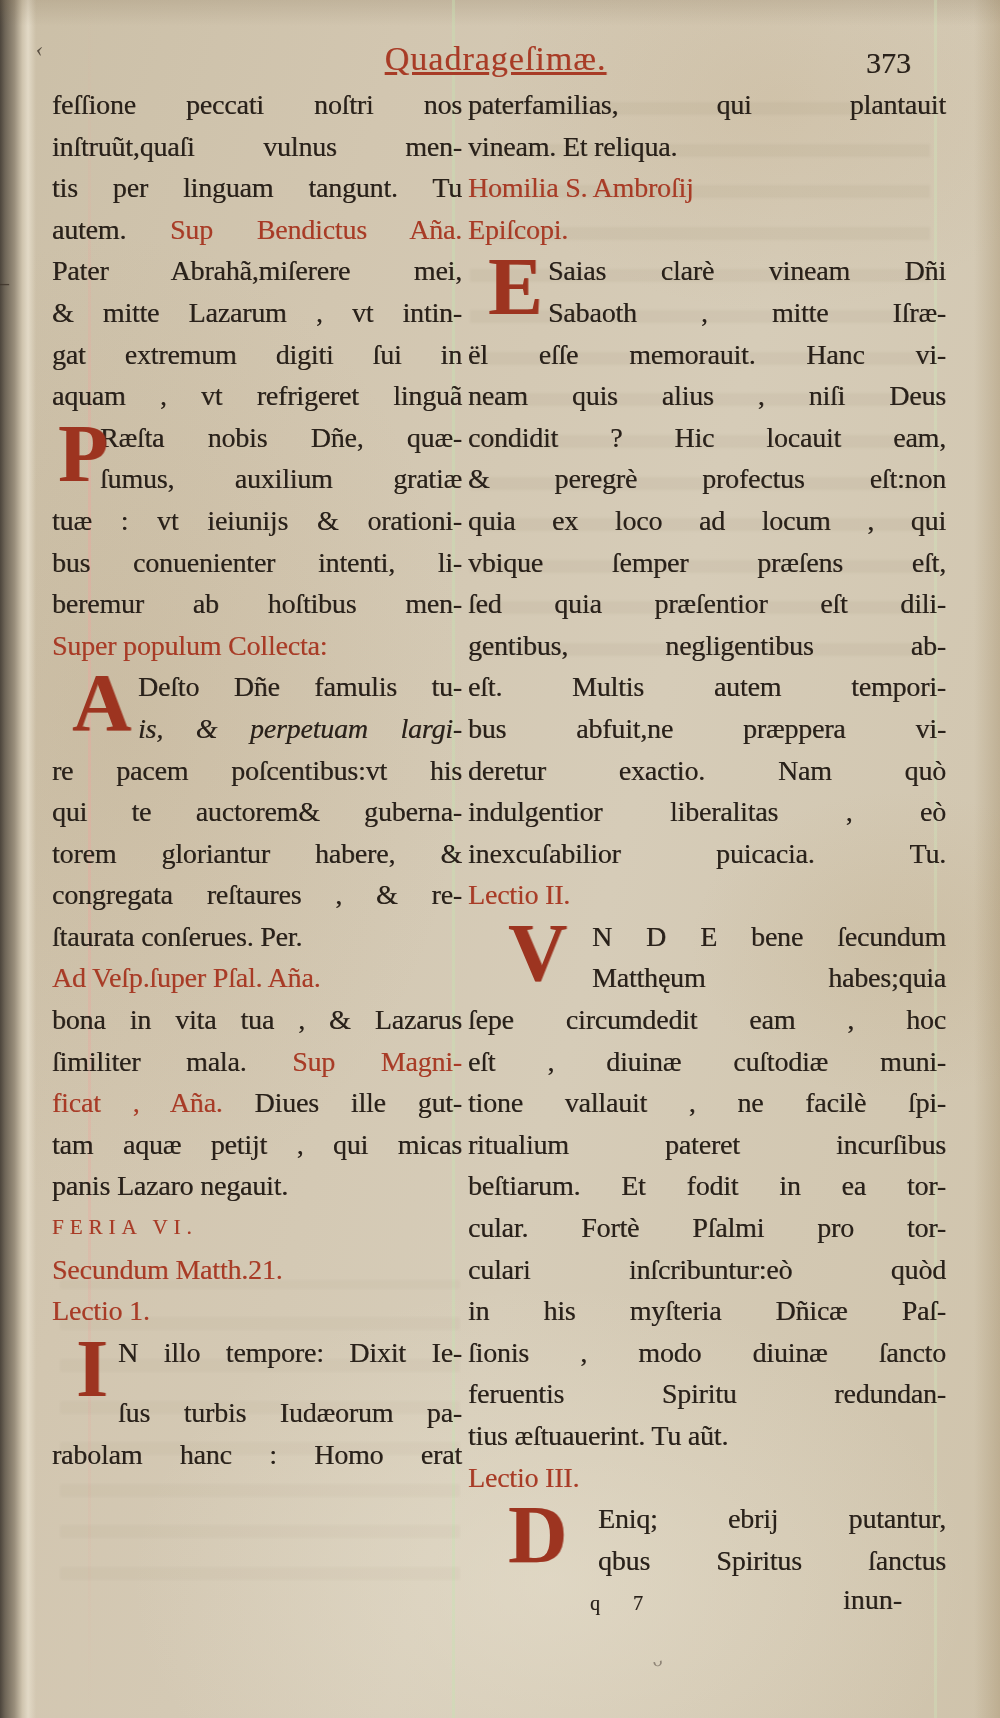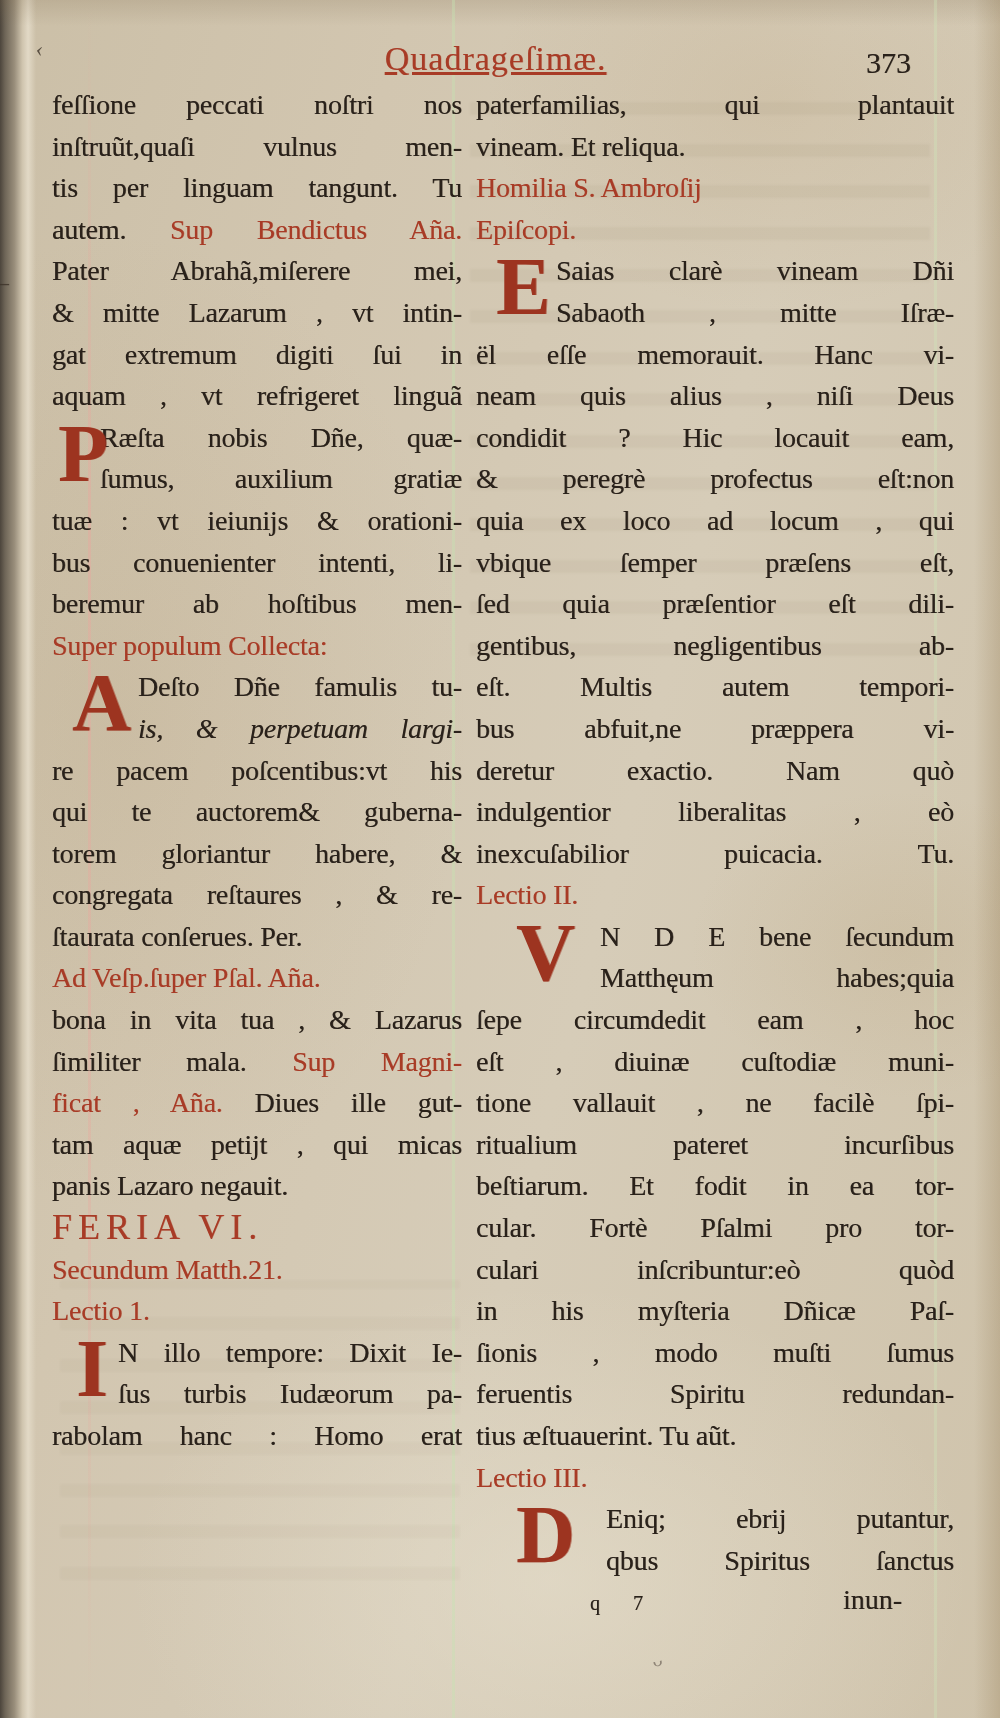--- a/index.html
+++ b/index.html
@@ -33,25 +33,25 @@
 
   .ink{color:#29211a;text-shadow:0.4px 0 0 rgba(41,33,26,0.55);}
   .red{color:#a83b26;text-shadow:0.4px 0 0 rgba(168,59,38,0.45);}
 
   .header-title{position:absolute;top:40px;left:50%;transform:translateX(-52%);
     font-size:34px;letter-spacing:1px;text-decoration:underline;}
   .page-number{position:absolute;top:46px;left:866px;font-size:30px;}
 
   .col{position:absolute;top:84px;}
   .col.left{left:52px;width:410px;}
-  .col.right{left:468px;width:478px;margin-left:8px;}
+  .col.right{left:468px;width:478px;}
   .line{position:relative;height:41.6px;line-height:41.6px;font-size:28px;letter-spacing:-0.2px;}
   .line.j{text-align:justify;text-align-last:justify;}
   .line.c{text-align:left;}
-  .line.feria{font-size:36px;letter-spacing:6px;}
+  .line.feria{font-size:21px;letter-spacing:6px;}
   .drop{position:absolute;top:-2px;font-size:82px;line-height:78px;font-weight:bold;
     color:#9d3420;text-shadow:1px 0 0 rgba(157,52,32,0.5);z-index:2;}
 
   .sig{position:absolute;left:590px;top:1592px;font-size:20px;word-spacing:28px;}
   .catchword{position:absolute;left:843px;top:1584px;font-size:28px;}
 
   .margin-mark{position:absolute;color:rgba(60,50,40,0.8);font-size:22px;}
   .mm1{left:36px;top:36px;transform:rotate(8deg);}
   .mm2{left:-6px;top:152px;}
   .mm3{left:-4px;top:268px;font-size:26px;}
@@ -98,21 +98,21 @@
       <div class="line c"><span class="red">Ad Veſp.ſuper Pſal. Aña.</span></div>
       <div class="line j"><span class="ink">bona in vita tua , &amp; Lazarus</span></div>
       <div class="line j"><span class="ink">ſimiliter mala. </span><span class="red">Sup Magni-</span></div>
       <div class="line j"><span class="red">ficat , Aña. </span><span class="ink">Diues ille gut-</span></div>
       <div class="line j"><span class="ink">tam aquæ petijt , qui micas</span></div>
       <div class="line"><span class="ink">panis Lazaro negauit.</span></div>
       <div class="line c feria"><span class="red">FERIA VI.</span></div>
       <div class="line c"><span class="red">Secundum Matth.21.</span></div>
       <div class="line c"><span class="red">Lectio 1.</span></div>
       <div class="line j" style="padding-left: 66px;"><span class="drop" style="left: 24px;">I</span><span class="ink">N illo tempore: Dixit Ie-</span></div>
-      <div class="line j" style="padding-left: 66px;"><span class="ink">ſus turbis Iudæorum pa-</span></div>
+      <div class="line j" style="padding-left: 66px; margin-top: 19px;"><span class="ink">ſus turbis Iudæorum pa-</span></div>
       <div class="line j"><span class="ink">rabolam hanc : Homo erat</span></div>
     </div>
   <div class="col right" id="col-right">
       <div class="line j"><span class="ink">paterfamilias, qui plantauit</span></div>
       <div class="line"><span class="ink">vineam. Et reliqua.</span></div>
       <div class="line c"><span class="red">Homilia S. Ambroſij</span></div>
       <div class="line c"><span class="red">Epiſcopi.</span></div>
       <div class="line j" style="padding-left: 80px;"><span class="drop" style="left: 20px;">E</span><span class="ink">Saias clarè vineam Dñi</span></div>
       <div class="line j" style="padding-left: 80px;"><span class="ink">Sabaoth , mitte Iſræ-</span></div>
       <div class="line j"><span class="ink">ël eſſe memorauit. Hanc vi-</span></div>
@@ -132,21 +132,21 @@
       <div class="line j" style="padding-left: 124px;"><span class="drop" style="left: 40px;">V</span><span class="ink">N D E bene ſecundum</span></div>
       <div class="line j" style="padding-left: 124px;"><span class="ink">Matthęum habes;quia</span></div>
       <div class="line j"><span class="ink">ſepe circumdedit eam , hoc</span></div>
       <div class="line j"><span class="ink">eſt , diuinæ cuſtodiæ muni-</span></div>
       <div class="line j"><span class="ink">tione vallauit , ne facilè ſpi-</span></div>
       <div class="line j"><span class="ink">ritualium pateret incurſibus</span></div>
       <div class="line j"><span class="ink">beſtiarum. Et fodit in ea tor-</span></div>
       <div class="line j"><span class="ink">cular. Fortè Pſalmi pro tor-</span></div>
       <div class="line j"><span class="ink">culari inſcribuntur:eò quòd</span></div>
       <div class="line j"><span class="ink">in his myſteria Dñicæ Paſ-</span></div>
-      <div class="line j"><span class="ink">ſionis , modo muſti ſumus</span></div>
+      <div class="line j"><span class="ink">ſionis , modo diuinæ ſancto</span></div>
       <div class="line j"><span class="ink">feruentis Spiritu redundan-</span></div>
       <div class="line"><span class="ink">tius æſtuauerint. Tu aũt.</span></div>
       <div class="line c"><span class="red">Lectio III.</span></div>
       <div class="line j" style="padding-left: 130px;"><span class="drop" style="left: 40px;">D</span><span class="ink">Eniq; ebrij putantur,</span></div>
       <div class="line j" style="padding-left: 130px;"><span class="ink">qbus Spiritus ſanctus</span></div>
     </div>
 
   <div class="sig ink">q 7</div>
   <div class="catchword ink">inun-</div>
 

